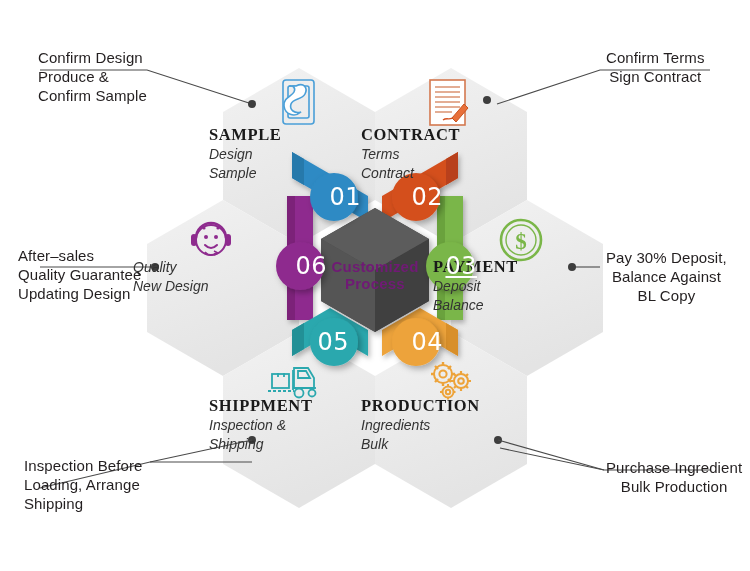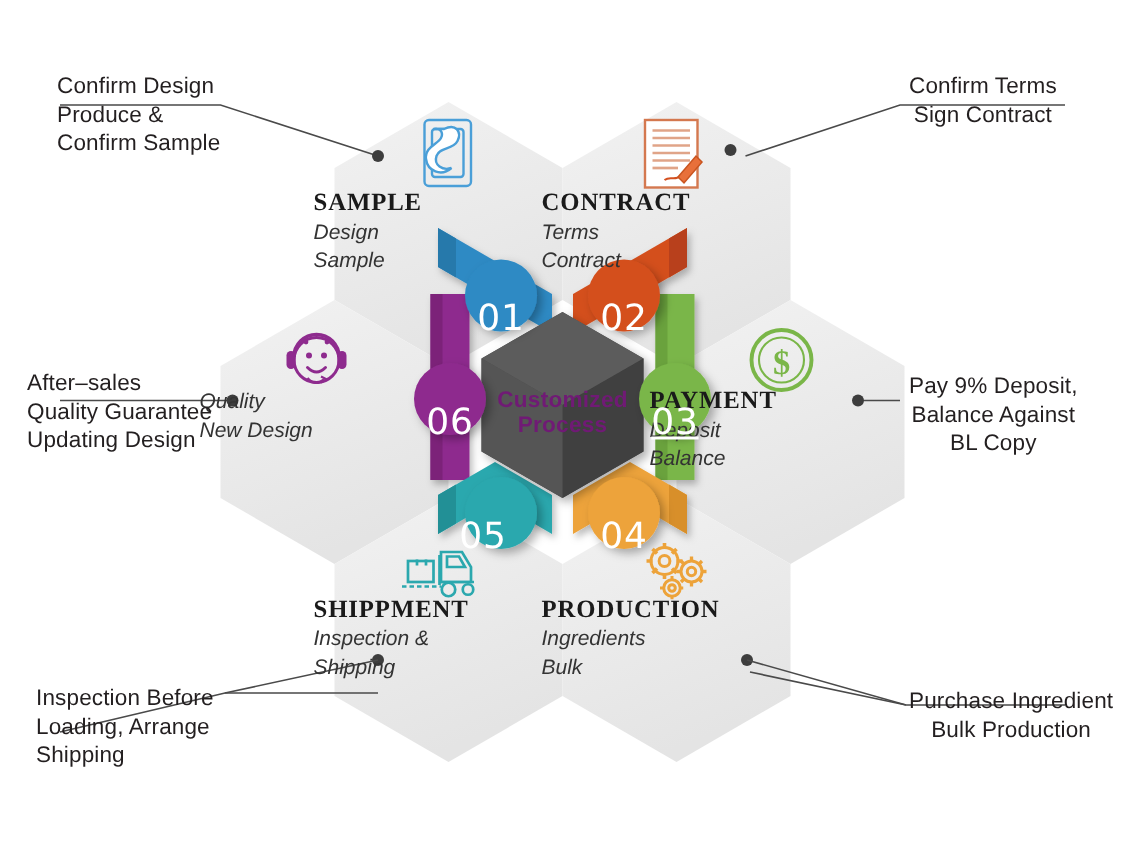--- a/index.html
+++ b/index.html
@@ -20,23 +20,23 @@
   .hexlabel{position:absolute;text-align:left;width:180px;}
   .hexlabel .title{font-family:"Liberation Serif",serif;font-weight:bold;
         font-size:16.5px;letter-spacing:.6px;color:#1a1a1a;line-height:19px;}
   .hexlabel .sub{font-size:14px;line-height:18.5px;color:#333;margin-top:1px;
         white-space:pre-line;font-style:italic;}
 
   .centerlabel{position:absolute;width:140px;text-align:center;color:#701a75;
         font-weight:bold;font-size:15px;line-height:17px;white-space:pre-line;
         letter-spacing:.2px;}
 
-  .badgenum{position:absolute;width:54px;text-align:center;color:#fff;
+  .badgenum{position:absolute;width:54px;text-align:right;color:#fff;
         font-size:24px;font-weight:normal;letter-spacing:.5px;
-        font-family:"DejaVu Sans",sans-serif;margin-top:15px;}
+        font-family:"DejaVu Sans",sans-serif;}
 </style>
 </head>
 <body>
 
 <div id="stage">
 
   <svg id="art" viewBox="0 0 750 571">
     <defs>
       <linearGradient id="hexgrad" x1="0" y1="0" x2="0.35" y2="1">
         <stop offset="0%" stop-color="#f2f2f2"></stop>
@@ -256,21 +256,21 @@
   <div class="badgenum" style="left:295px;top:328px;">05</div>
   <div class="badgenum" style="left:273px;top:252px;">06</div>
 
   <div class="anno left" style="left:38px;top:48px;">Confirm Design
 Produce &amp;
 Confirm Sample</div>
 
   <div class="anno right" style="left:606px;top:48px;">Confirm Terms
 Sign Contract</div>
 
-  <div class="anno right" style="left:606px;top:248px;">Pay 9% Deposit,
+  <div class="anno right" style="left:606px;top:248px;">Pay 30% Deposit,
 Balance Against
 BL Copy</div>
 
   <div class="anno right" style="left:606px;top:458px;">Purchase Ingredient
 Bulk Production</div>
 
   <div class="anno left" style="left:24px;top:456px;">Inspection Before
 Loading, Arrange
 Shipping</div>
 

